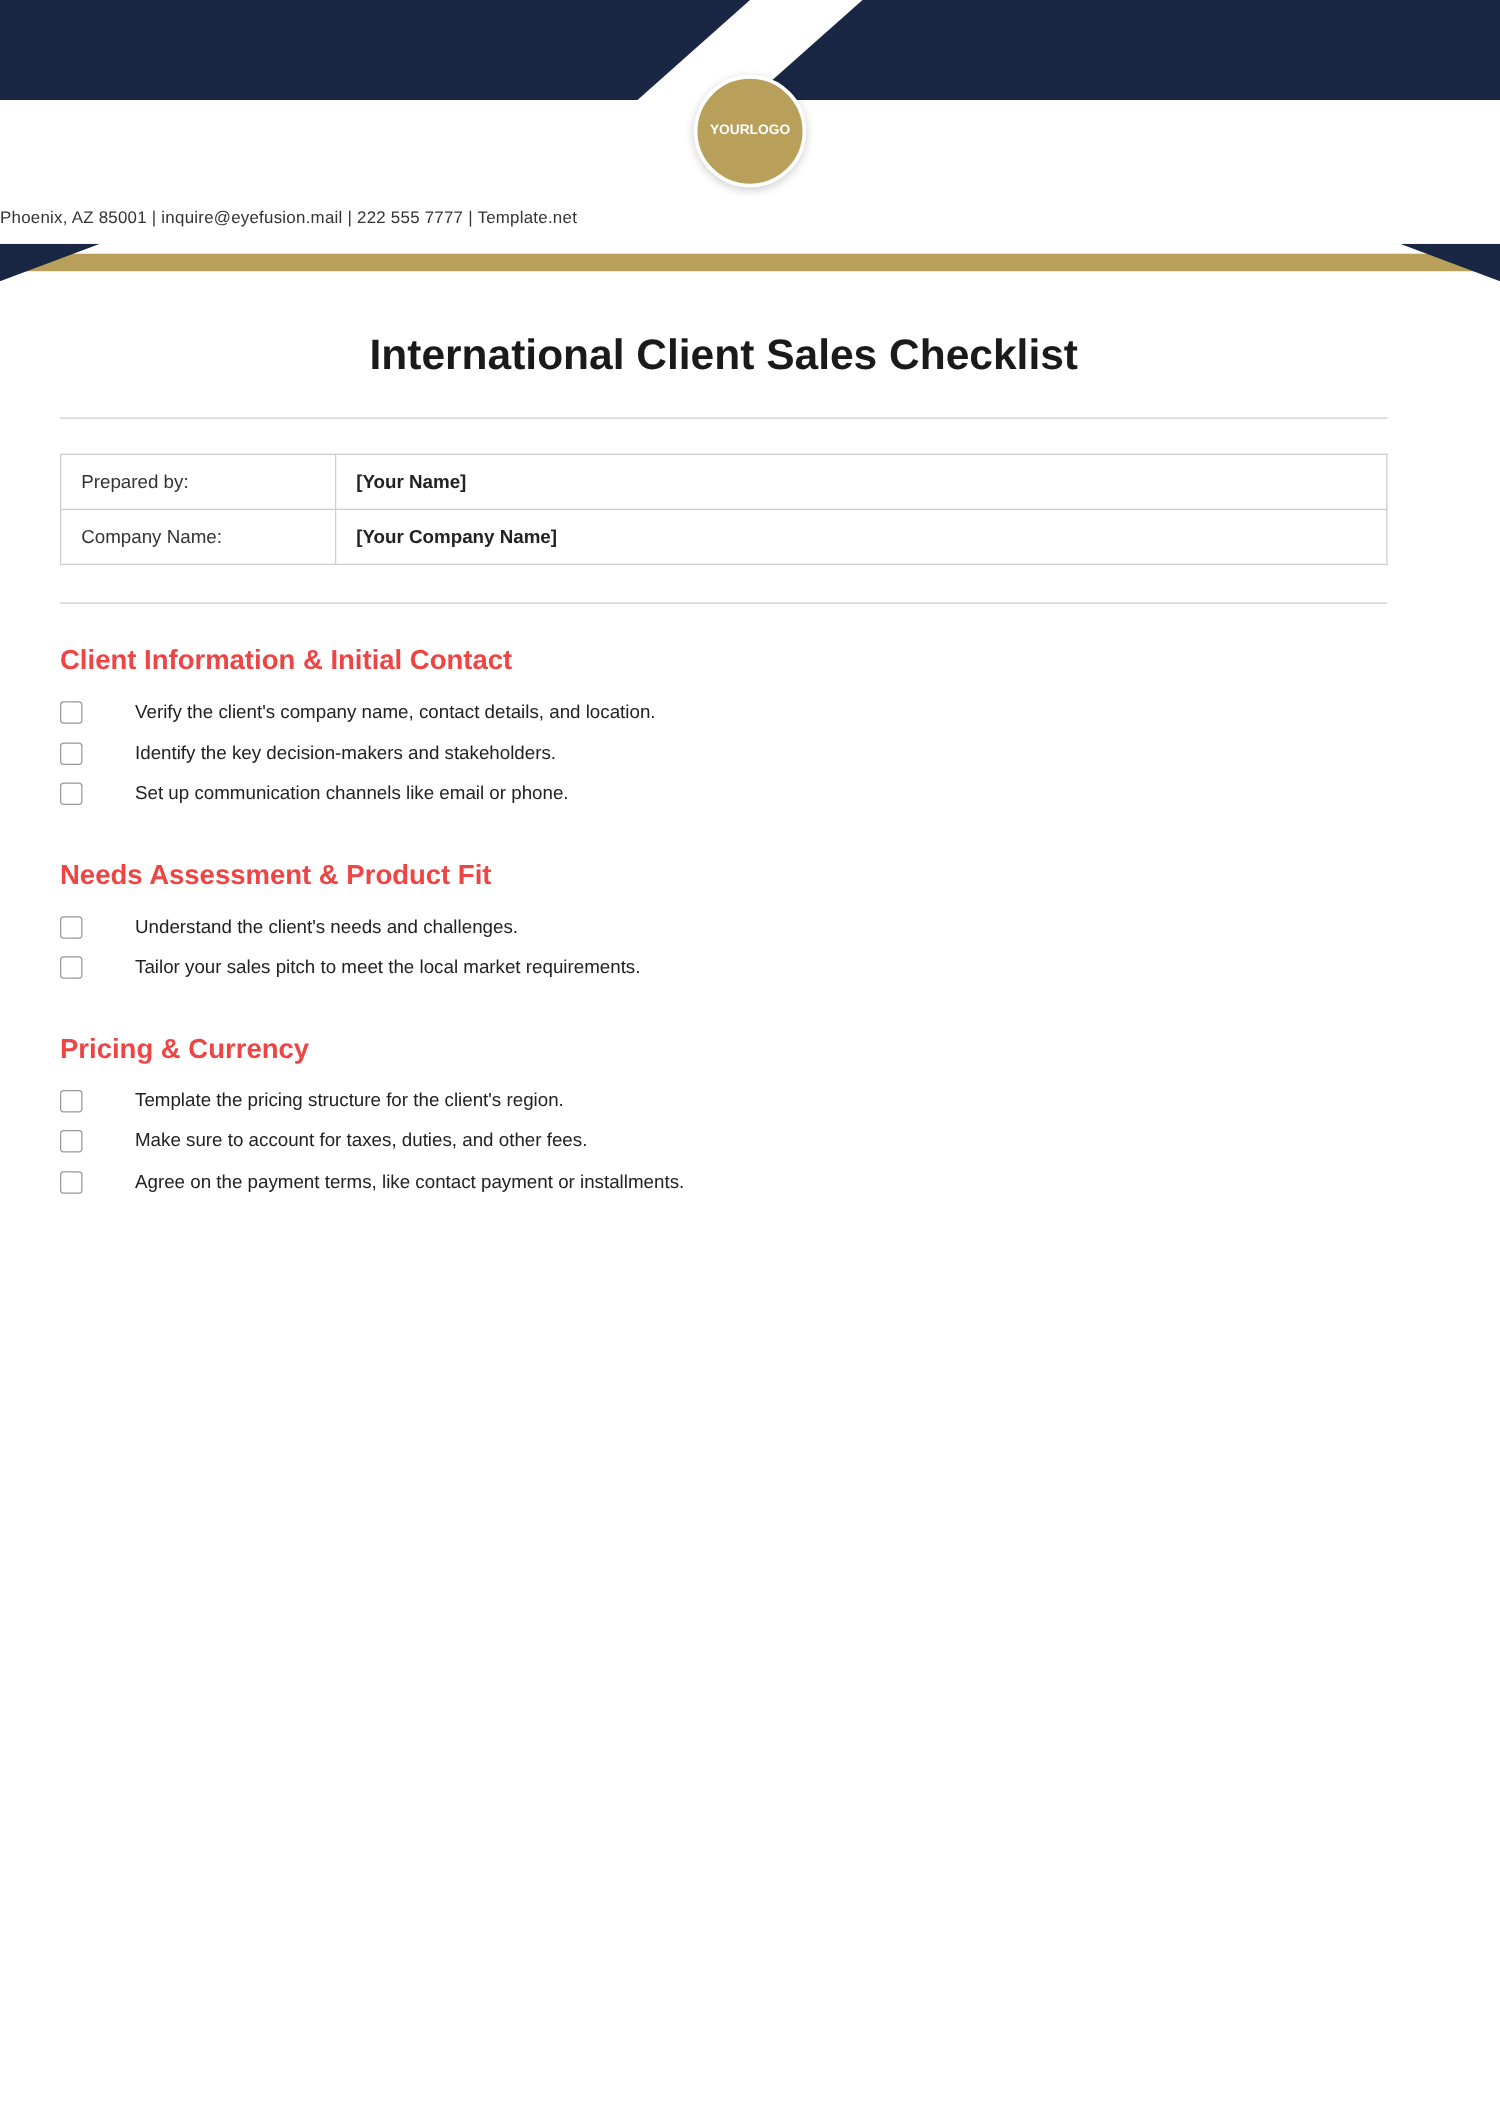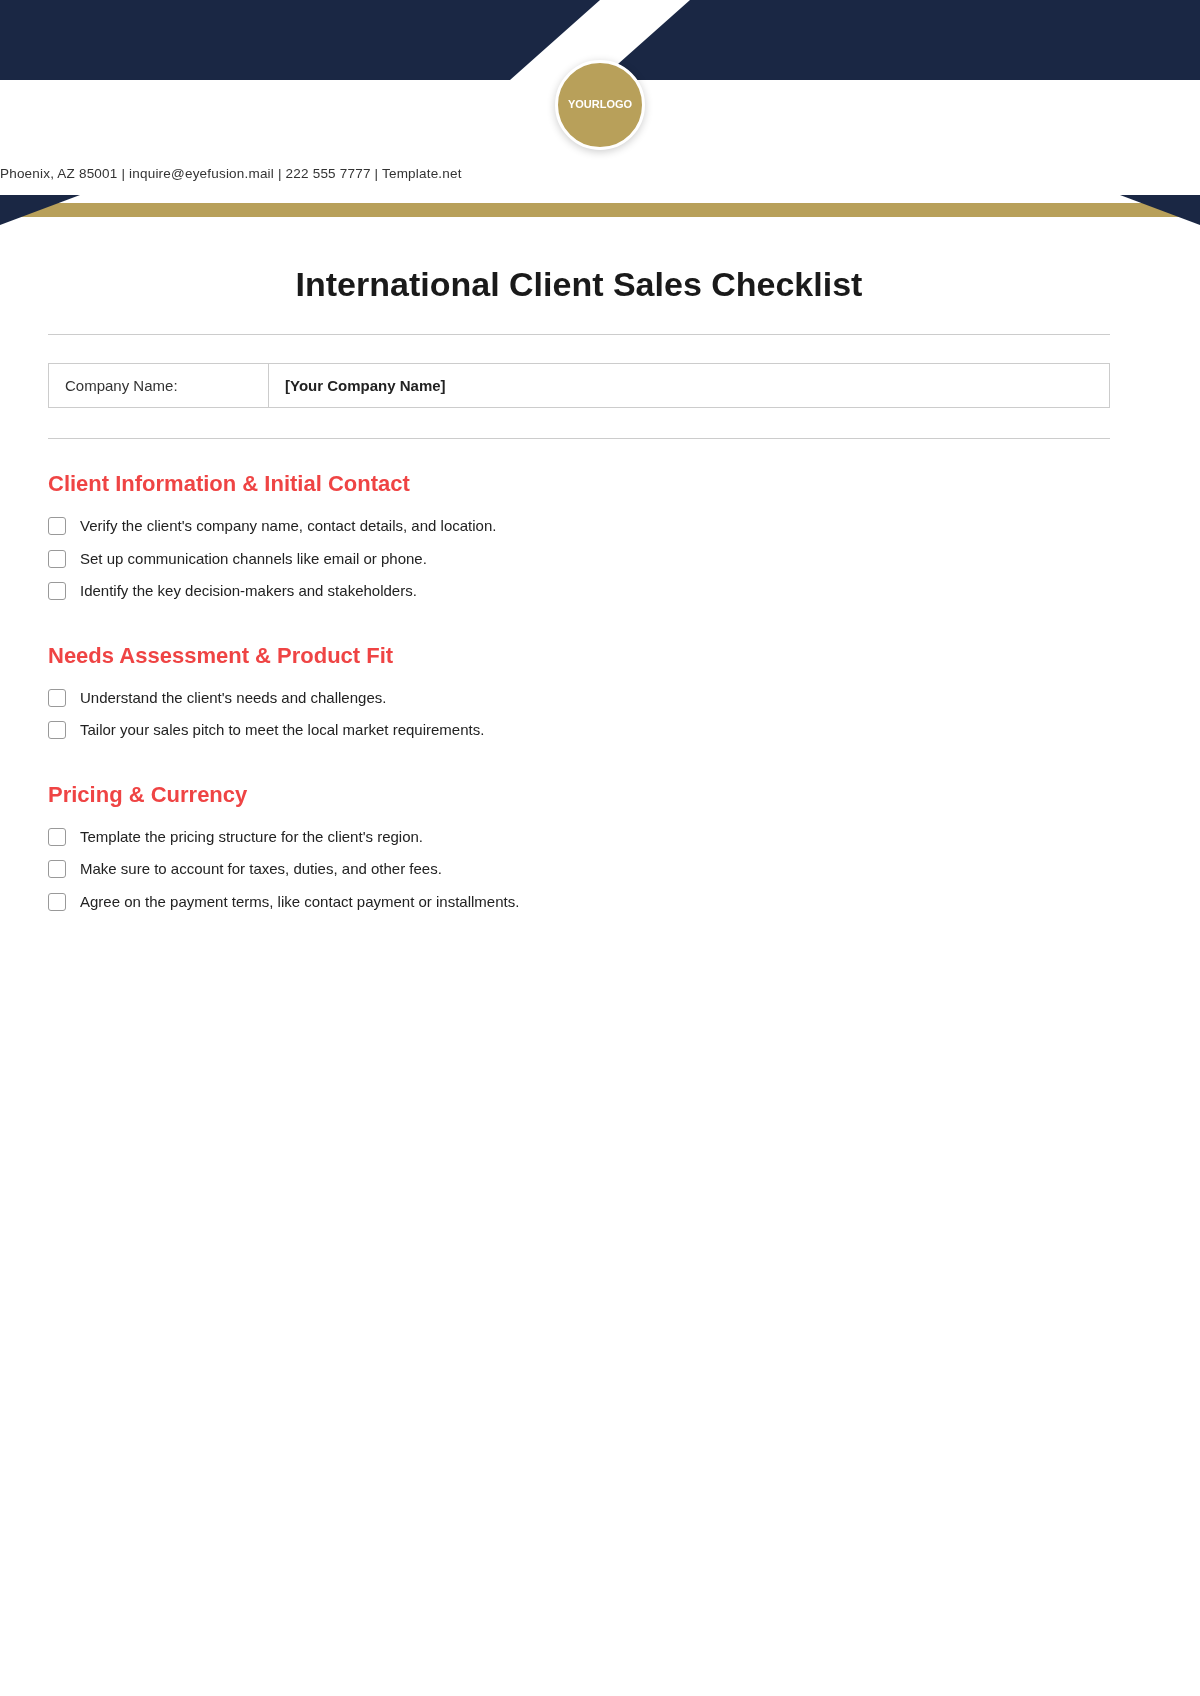--- a/index.html
+++ b/index.html
@@ -176,20 +176,21 @@
       margin-bottom: 40px;
     }
 
     .checklist li {
       display: flex;
       align-items: flex-start;
       margin-bottom: 10px;
       font-size: 15px;
       color: #222;
       line-height: 1.5;
+      gap: 28px;
     }
 
     .checkbox-icon {
       display: inline-block;
       width: 18px;
       height: 18px;
       border: 1.5px solid #999;
       border-radius: 3px;
       margin-right: 14px;
       flex-shrink: 0;
@@ -225,44 +226,48 @@
 </div>
 
 <div class="main-content">
 
   <h1 class="doc-title">International Client Sales Checklist</h1>
 
   <hr class="title-divider">
 
   <table class="info-table">
     <tbody id="info-table-body">
+    <tr>
+      <td>Prepared by:</td>
+      <td>[Your Name]</td>
+    </tr>
         <tr>
       <td>Company Name:</td>
       <td>[Your Company Name]</td>
     </tr>
       </tbody>
   </table>
 
   <hr class="bottom-divider">
 
   <div id="sections-container">
       <div class="section-block">
         <h2 class="section-heading">Client Information &amp; Initial Contact</h2>
         <ul class="checklist">
           <li>
         <span class="checkbox-icon"></span>
         <span>Verify the client's company name, contact details, and location.</span>
       </li>
           <li>
         <span class="checkbox-icon"></span>
+        <span>Identify the key decision-makers and stakeholders.</span>
+      </li>
+          <li>
+        <span class="checkbox-icon"></span>
         <span>Set up communication channels like email or phone.</span>
-      </li>
-          <li>
-        <span class="checkbox-icon"></span>
-        <span>Identify the key decision-makers and stakeholders.</span>
       </li>
         </ul>
       </div>
       <div class="section-block">
         <h2 class="section-heading">Needs Assessment &amp; Product Fit</h2>
         <ul class="checklist">
           <li>
         <span class="checkbox-icon"></span>
         <span>Understand the client's needs and challenges.</span>
       </li>

